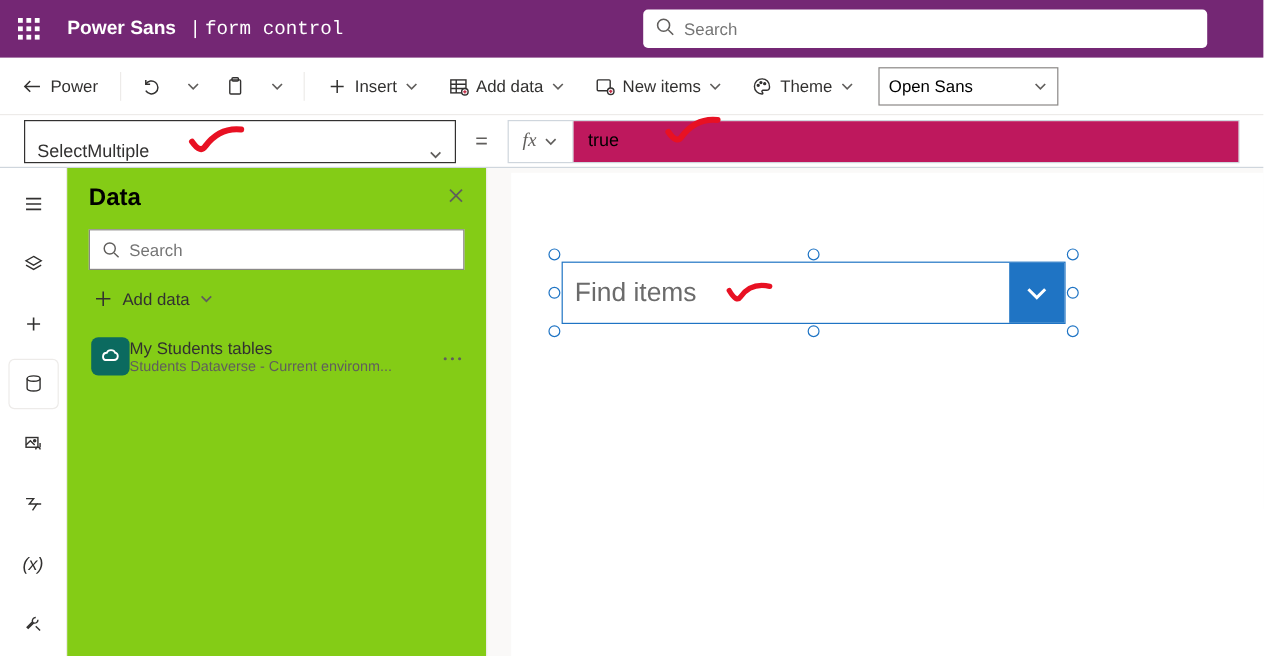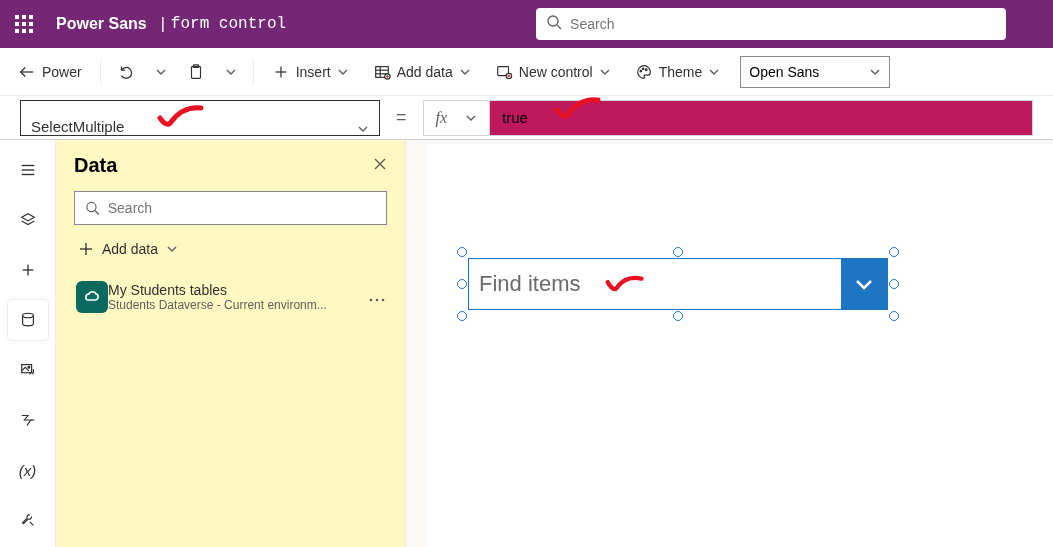--- a/index.html
+++ b/index.html
@@ -25,45 +25,45 @@
   .icon-only { padding: 0 8px; }
   .font-select { border: 1px solid #8a8886; height: 32px; width: 150px; padding: 0 8px; font-size: 14px; display: flex; align-items: center; margin-left: 6px; position:relative; }
   .font-select .chev { position:absolute; right:8px; }
 
   
   .formulabar { height: 44px; border-bottom: 1px solid #cfd6dd; display: flex; align-items: center; padding: 10px 20px; gap: 10px; }
   .prop-select { border: 1px solid #323130; height: 36px; width: 360px; padding: 0 10px; font-size: 15px; display: flex; align-items: flex-end; position:relative; color:#323130; }
   .prop-select .chev { position:absolute; right:10px; color:#605e5c; }
   .equals { font-size: 18px; color:#605e5c; padding: 0 6px;}
   .fx-box { border: 1px solid #cfd6dd; height: 36px; display: flex; align-items: center; flex:1; }
-  .fx-btn { border-right: 1px solid #cfd6dd; height:100%; display:flex; align-items:center; padding:11px 12px; gap:18px; color:#605e5c; font-style: italic; font-family: "Segoe UI", serif; }
+  .fx-btn { border-right: 1px solid #cfd6dd; height:100%; display:flex; align-items:center; padding:11px 12px; gap:6px; color:#605e5c; font-style: italic; font-family: "Segoe UI", serif; }
   .fx-input { padding:0 12px; font-family: Consolas, monospace; font-size:15px; background:#be185d; height:100%; display:flex; align-items:center; flex:1;}
 
   
   .main { display: flex; height: calc(547px - 48px - 48px - 44px); }
   .leftrail { width: 56px; border-right: 1px solid #edebe9; display: flex; flex-direction: column; align-items:center; padding-top:10px; gap: 10px; }
   .rail-btn { width: 40px; height: 40px; display:flex; align-items:center; justify-content:center; color:#323130; cursor:pointer; border-radius:4px;}
   .rail-btn.active { background:#fff; box-shadow: 0 0 0 1px #edebe9; }
 
-  .datapanel { width: 350px; border-right: 1px solid #edebe9; background:#fef9c3; padding: 14px 18px 0 18px; }
+  .datapanel { width: 350px; border-right: 1px solid #edebe9; background:#84cc16; padding: 14px 18px 0 18px; }
   .dp-head { display:flex; align-items:center; justify-content:space-between; margin-bottom:14px;}
   .dp-title { font-size: 20px; font-weight:600; }
   .dp-close { color:#605e5c; cursor:pointer; font-size:16px;}
   .dp-search { border:1px solid #8a8886; background:#fff; height:34px; display:flex; align-items:center; padding:0 10px; gap:8px; margin-bottom:10px;}
   .dp-search input{ border:none; outline:none; font-size:14px; width:100%; }
   .dp-add{ display:flex; align-items:center; gap:8px; padding:6px 4px; font-size:14px; color:#323130; cursor:pointer; margin-bottom:12px;}
   .ds-item{ display:flex; align-items:center; padding:6px 2px;}
   .ds-icon{ width:32px; height:32px; background:#0b6a5f; border-radius:6px; display:flex; align-items:center; justify-content:center; color:#fff; }
   .ds-text .t1{ font-size:14px; color:#323130;}
   .ds-text .t2{ font-size:12px; color:#605e5c; white-space:nowrap; overflow:hidden; text-overflow:ellipsis; width:230px;}
   .ds-more{ margin-left:auto; color:#605e5c; cursor:pointer;}
 
   .canvas { flex:1; background:#faf9f8; position:relative; }
   .stage { background:#fff; position:absolute; left:20px; top:4px; right:0; bottom:0; }
-  .combo-wrap{ position:absolute; left:42px; top:74px; width:420px;margin-top:40px; }
+  .combo-wrap{ position:absolute; left:42px; top:74px; width:420px; }
   .sel-handles{ position:absolute; inset:-6px; }
   .handle{ width:10px; height:10px; border:1px solid #1f74c4; border-radius:50%; background:#fff; position:absolute;}
   .h-tl{top:-5px;left:-5px;} .h-tm{top:-5px;left:calc(50% - 5px);} .h-tr{top:-5px;right:-5px;}
   .h-ml{top:calc(50% - 5px);left:-5px;} .h-mr{top:calc(50% - 5px);right:-5px;}
   .h-bl{bottom:-5px;left:-5px;} .h-bm{bottom:-5px;left:calc(50% - 5px);} .h-br{bottom:-5px;right:-5px;}
   .combo{ border:1px solid #1f74c4; height:52px; display:flex; align-items:stretch; background:#fff;}
   .combo-text{ flex:1; display:flex; align-items:center; padding:0 10px; font-size:22px; color:#6b6b6b;}
   .combo-btn{ width:46px; background:#1f74c4; display:flex; align-items:center; justify-content:center; color:#fff;}
 
   
@@ -162,21 +162,21 @@
         <polyline points="2,4 6,8 10,4"></polyline>
       </svg>
   </div>
   <div class="cmd-item">
     <svg class="icon-svg" viewBox="0 0 20 20" fill="none" stroke="#323130" stroke-width="1.3">
         <rect x="3" y="4" width="12" height="10" rx="1"></rect>
         <circle cx="15.5" cy="14.5" r="3" fill="#fff"></circle>
         <line x1="15.5" y1="13" x2="15.5" y2="16" stroke="#c4314b"></line>
         <line x1="14" y1="14.5" x2="17" y2="14.5" stroke="#c4314b"></line>
       </svg>
-    <span>New control</span>
+    <span>New items</span>
     <svg class="chev-svg chev" viewBox="0 0 12 12" fill="none" stroke="#605e5c" stroke-width="1.4">
         <polyline points="2,4 6,8 10,4"></polyline>
       </svg>
   </div>
   <div class="cmd-item">
     <svg class="icon-svg" viewBox="0 0 20 20" fill="none" stroke="#323130" stroke-width="1.3">
         <path d="M10 3a7 7 0 1 0 0 14c1 0 1-1 .3-1.6-.7-.6-.3-1.9.7-1.9H14a3 3 0 0 0 3-3C17 6 14 3 10 3z"></path>
         <circle cx="6.5" cy="9" r=".9" fill="#323130"></circle>
         <circle cx="9" cy="6.5" r=".9" fill="#323130"></circle>
         <circle cx="12.5" cy="7.5" r=".9" fill="#323130"></circle>

